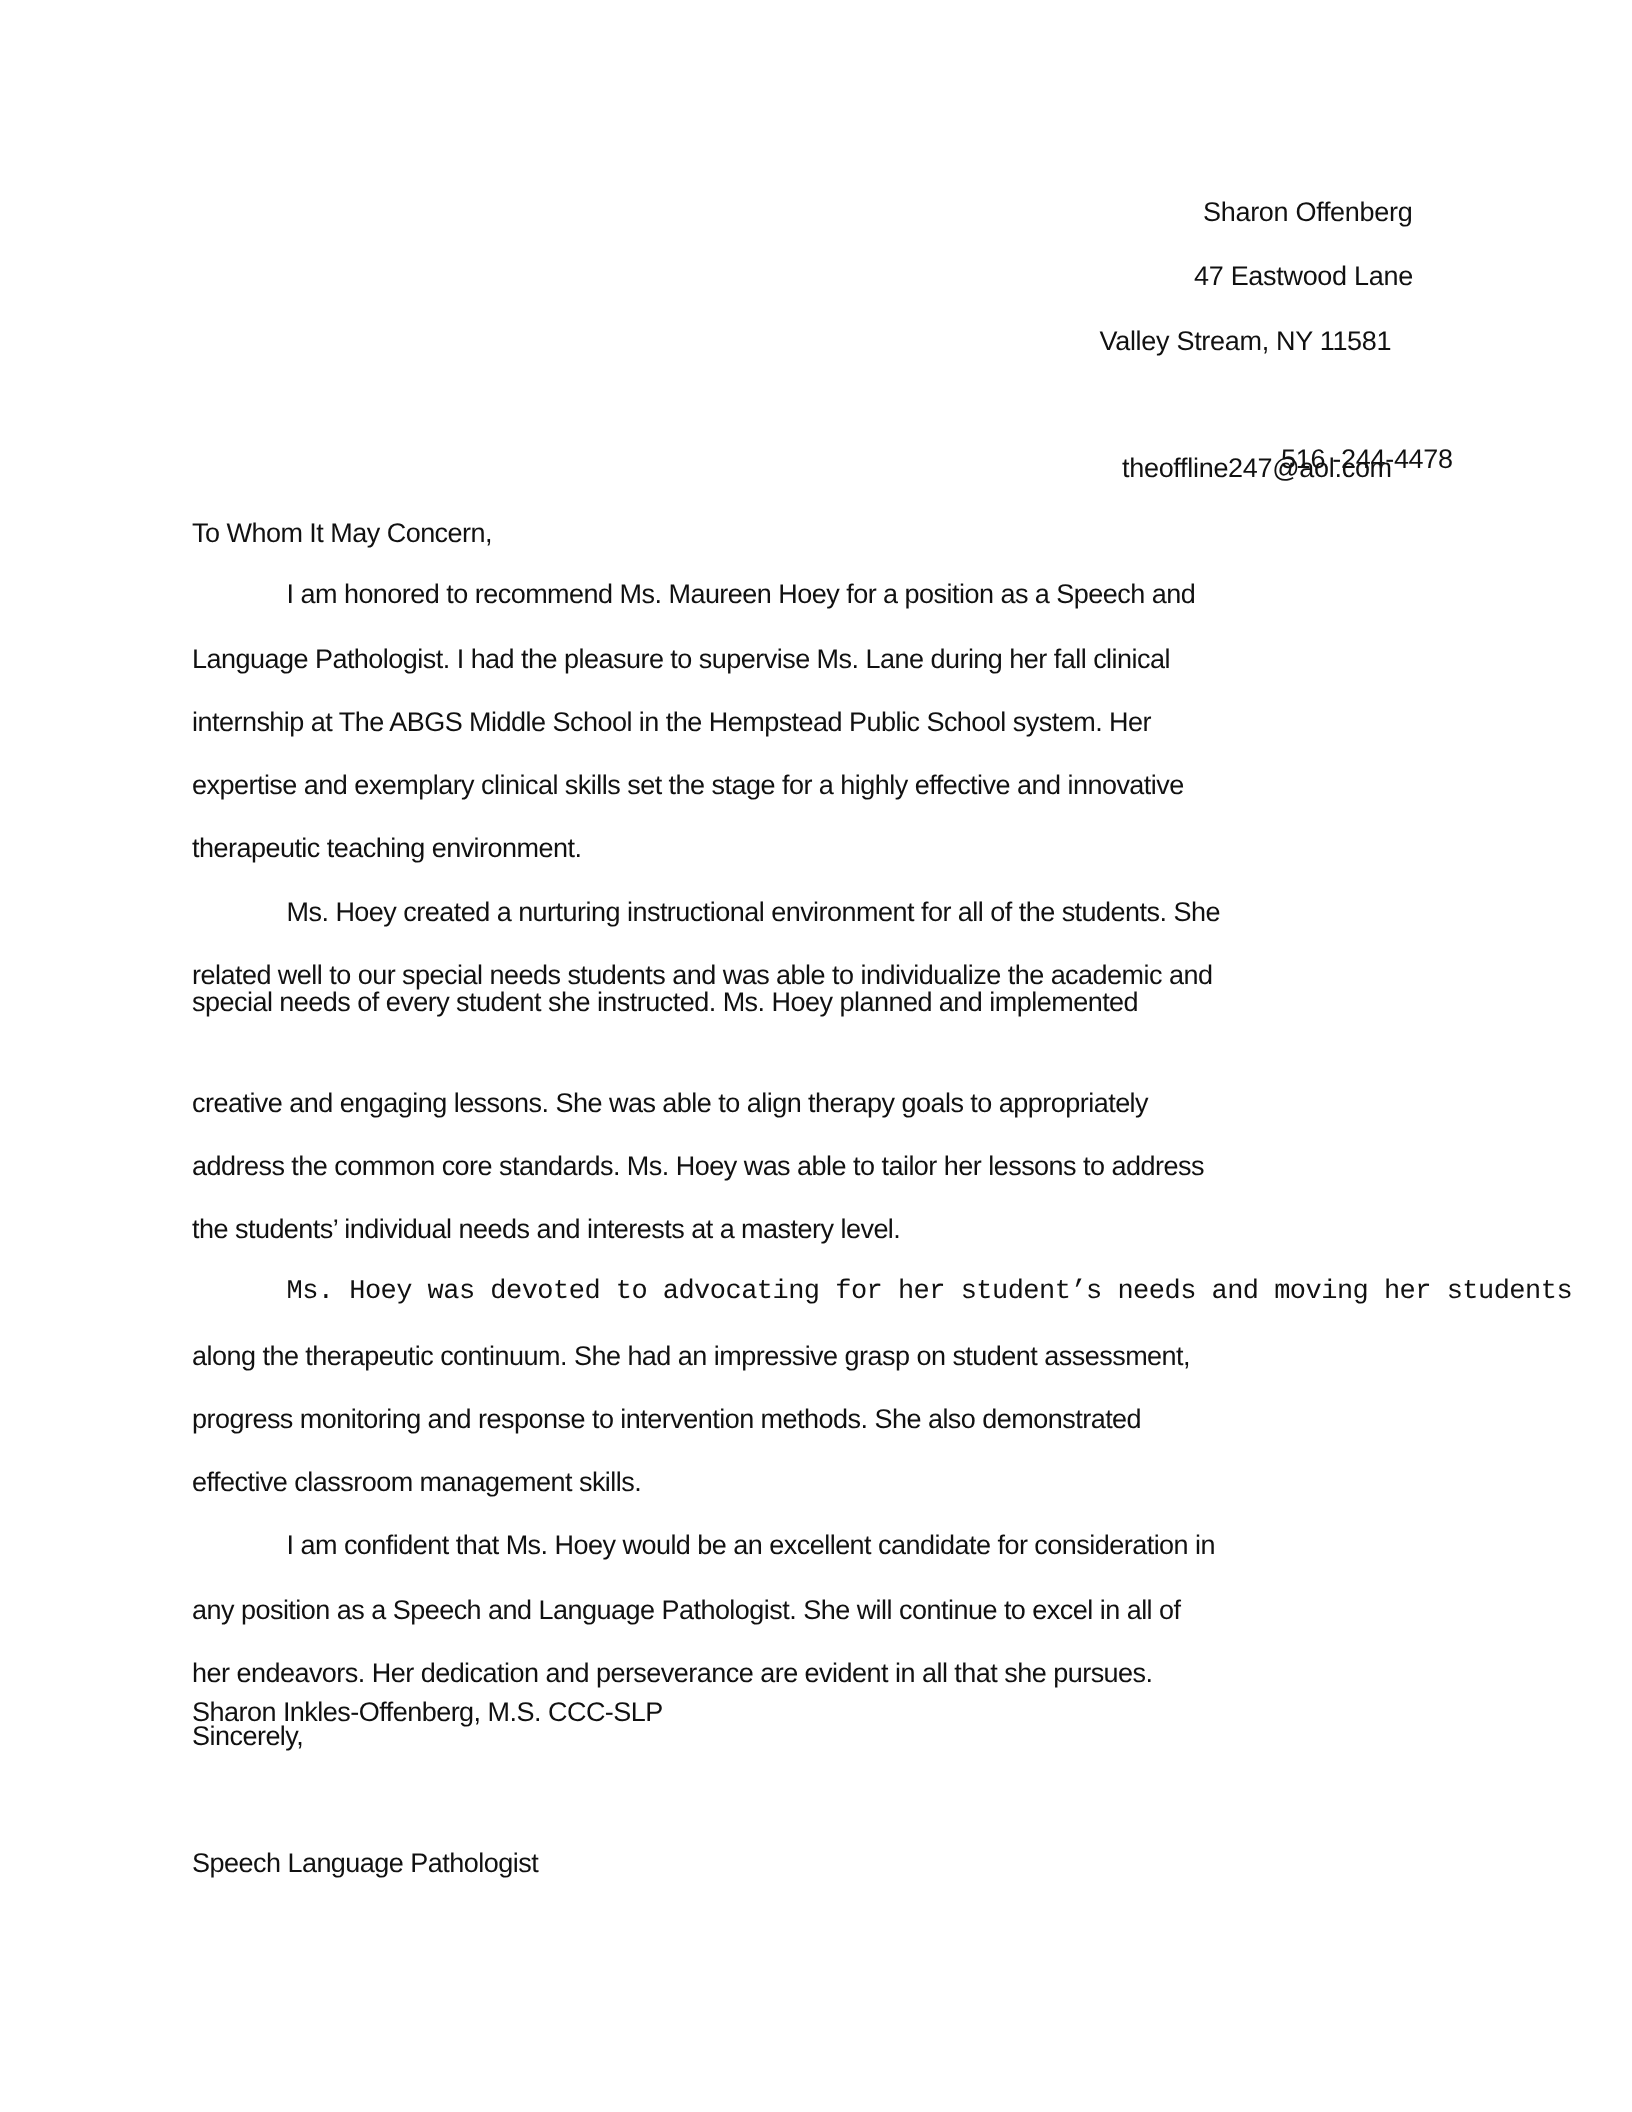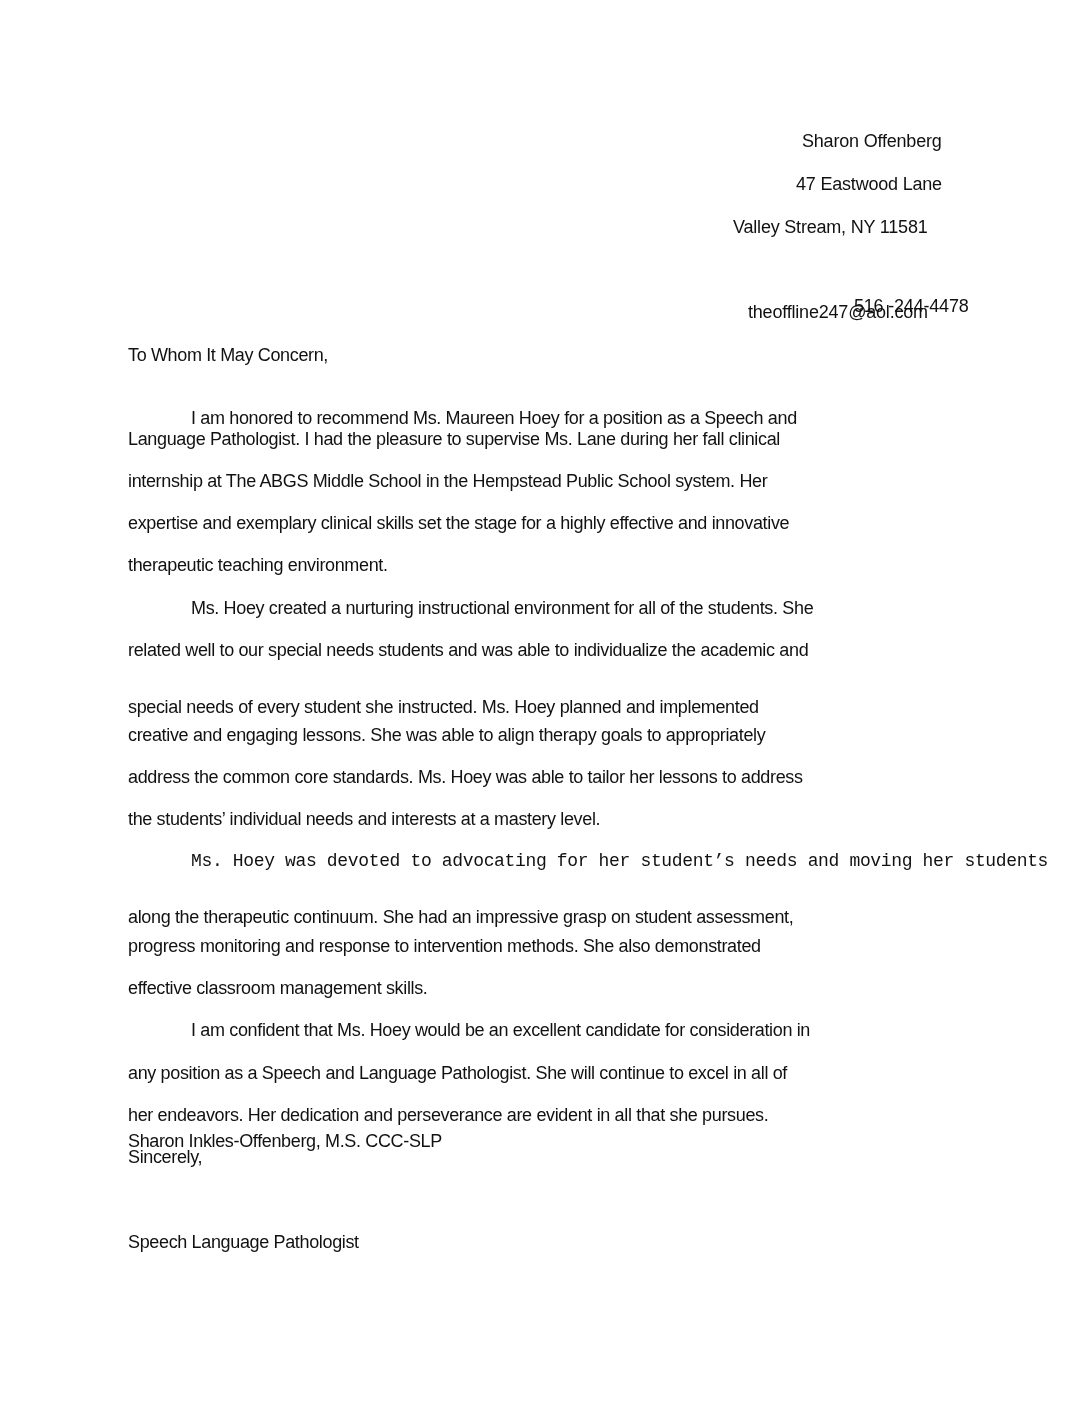--- a/index.html
+++ b/index.html
@@ -60,39 +60,39 @@
     <div class="sender-line" style="top:173px; left:796px;">47 Eastwood Lane</div>
     <div class="sender-line" style="top:216px; left:733px;">Valley Stream, NY 11581</div>
     <div class="sender-line" style="top:259px; left:854px;margin-top:36px;">516 -244-4478</div>
     <div class="sender-line" style="top:301px; left:748px;">theoffline247@aol.com</div>
   </div>
 
   <div class="body-text">
     <div class="line" style="top:344px;">To Whom It May Concern,</div>
 
     <div>
-      <div class="line indent" style="top:385px;margin-top:22px;">I am honored to recommend Ms. Maureen Hoey for a position as a Speech and</div>
+      <div class="line indent" style="top:385px;">I am honored to recommend Ms. Maureen Hoey for a position as a Speech and</div>
       <div class="line" style="top:428px;">Language Pathologist. I had the pleasure to supervise Ms. Lane during her fall clinical</div>
       <div class="line" style="top:470px;">internship at The ABGS Middle School in the Hempstead Public School system. Her</div>
       <div class="line" style="top:512px;">expertise and exemplary clinical skills set the stage for a highly effective and innovative</div>
       <div class="line" style="top:554px;">therapeutic teaching environment.</div>
     </div>
 
     <div>
       <div class="line indent" style="top:597px;">Ms. Hoey created a nurturing instructional environment for all of the students. She</div>
       <div class="line" style="top:639px;">related well to our special needs students and was able to individualize the academic and</div>
-      <div class="line" style="top:696px;">special needs of every student she instructed. Ms. Hoey planned and implemented</div>
+      <div class="line" style="top:657px;">special needs of every student she instructed. Ms. Hoey planned and implemented</div>
       <div class="line" style="top:724px;">creative and engaging lessons. She was able to align therapy goals to appropriately</div>
       <div class="line" style="top:766px;">address the common core standards. Ms. Hoey was able to tailor her lessons to address</div>
       <div class="line" style="top:808px;">the students’ individual needs and interests at a mastery level.</div>
     </div>
 
     <div>
       <div class="line indent" style="top:850px;font-family:Liberation Mono, monospace;">Ms. Hoey was devoted to advocating for her student’s needs and moving her students</div>
-      <div class="line" style="top:893px;margin-top:13px;">along the therapeutic continuum. She had an impressive grasp on student assessment,</div>
+      <div class="line" style="top:893px;">along the therapeutic continuum. She had an impressive grasp on student assessment,</div>
       <div class="line" style="top:935px;">progress monitoring and response to intervention methods. She also demonstrated</div>
       <div class="line" style="top:977px;">effective classroom management skills.</div>
     </div>
 
     <div>
       <div class="line indent" style="top:1019px;">I am confident that Ms. Hoey would be an excellent candidate for consideration in</div>
       <div class="line" style="top:1062px;">any position as a Speech and Language Pathologist. She will continue to excel in all of</div>
       <div class="line" style="top:1104px;">her endeavors. Her dedication and perseverance are evident in all that she pursues.</div>
     </div>
 

